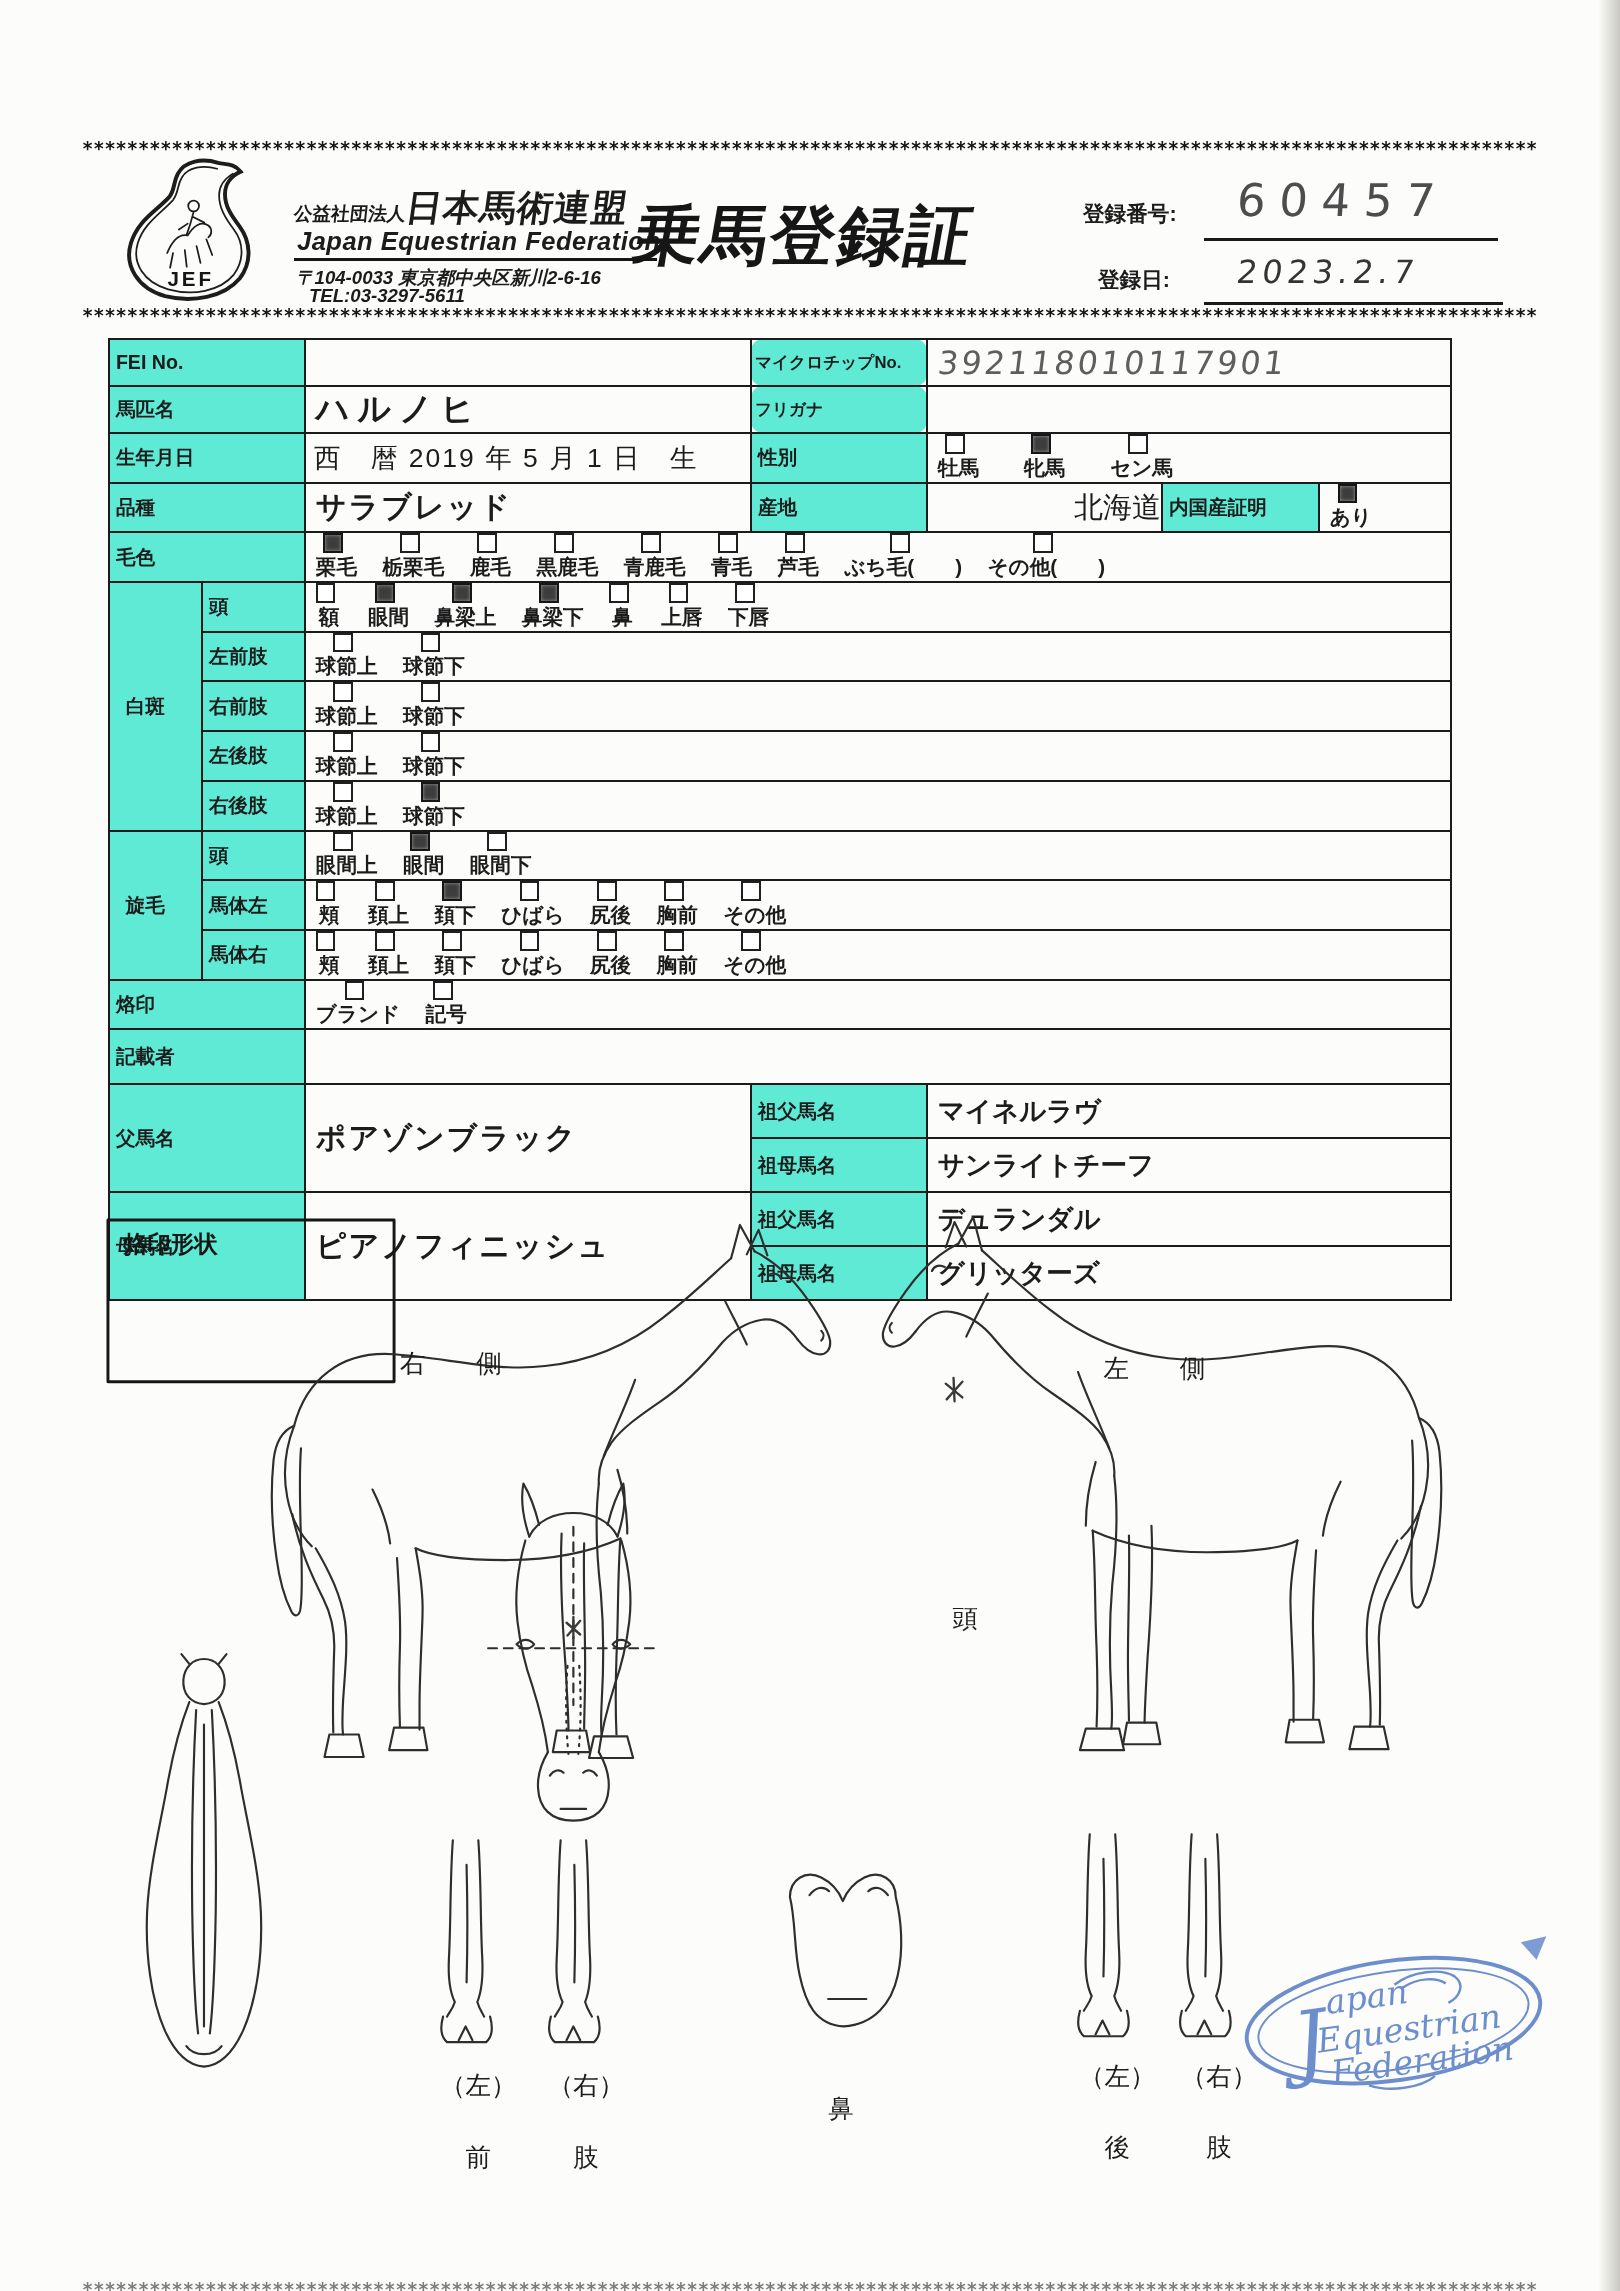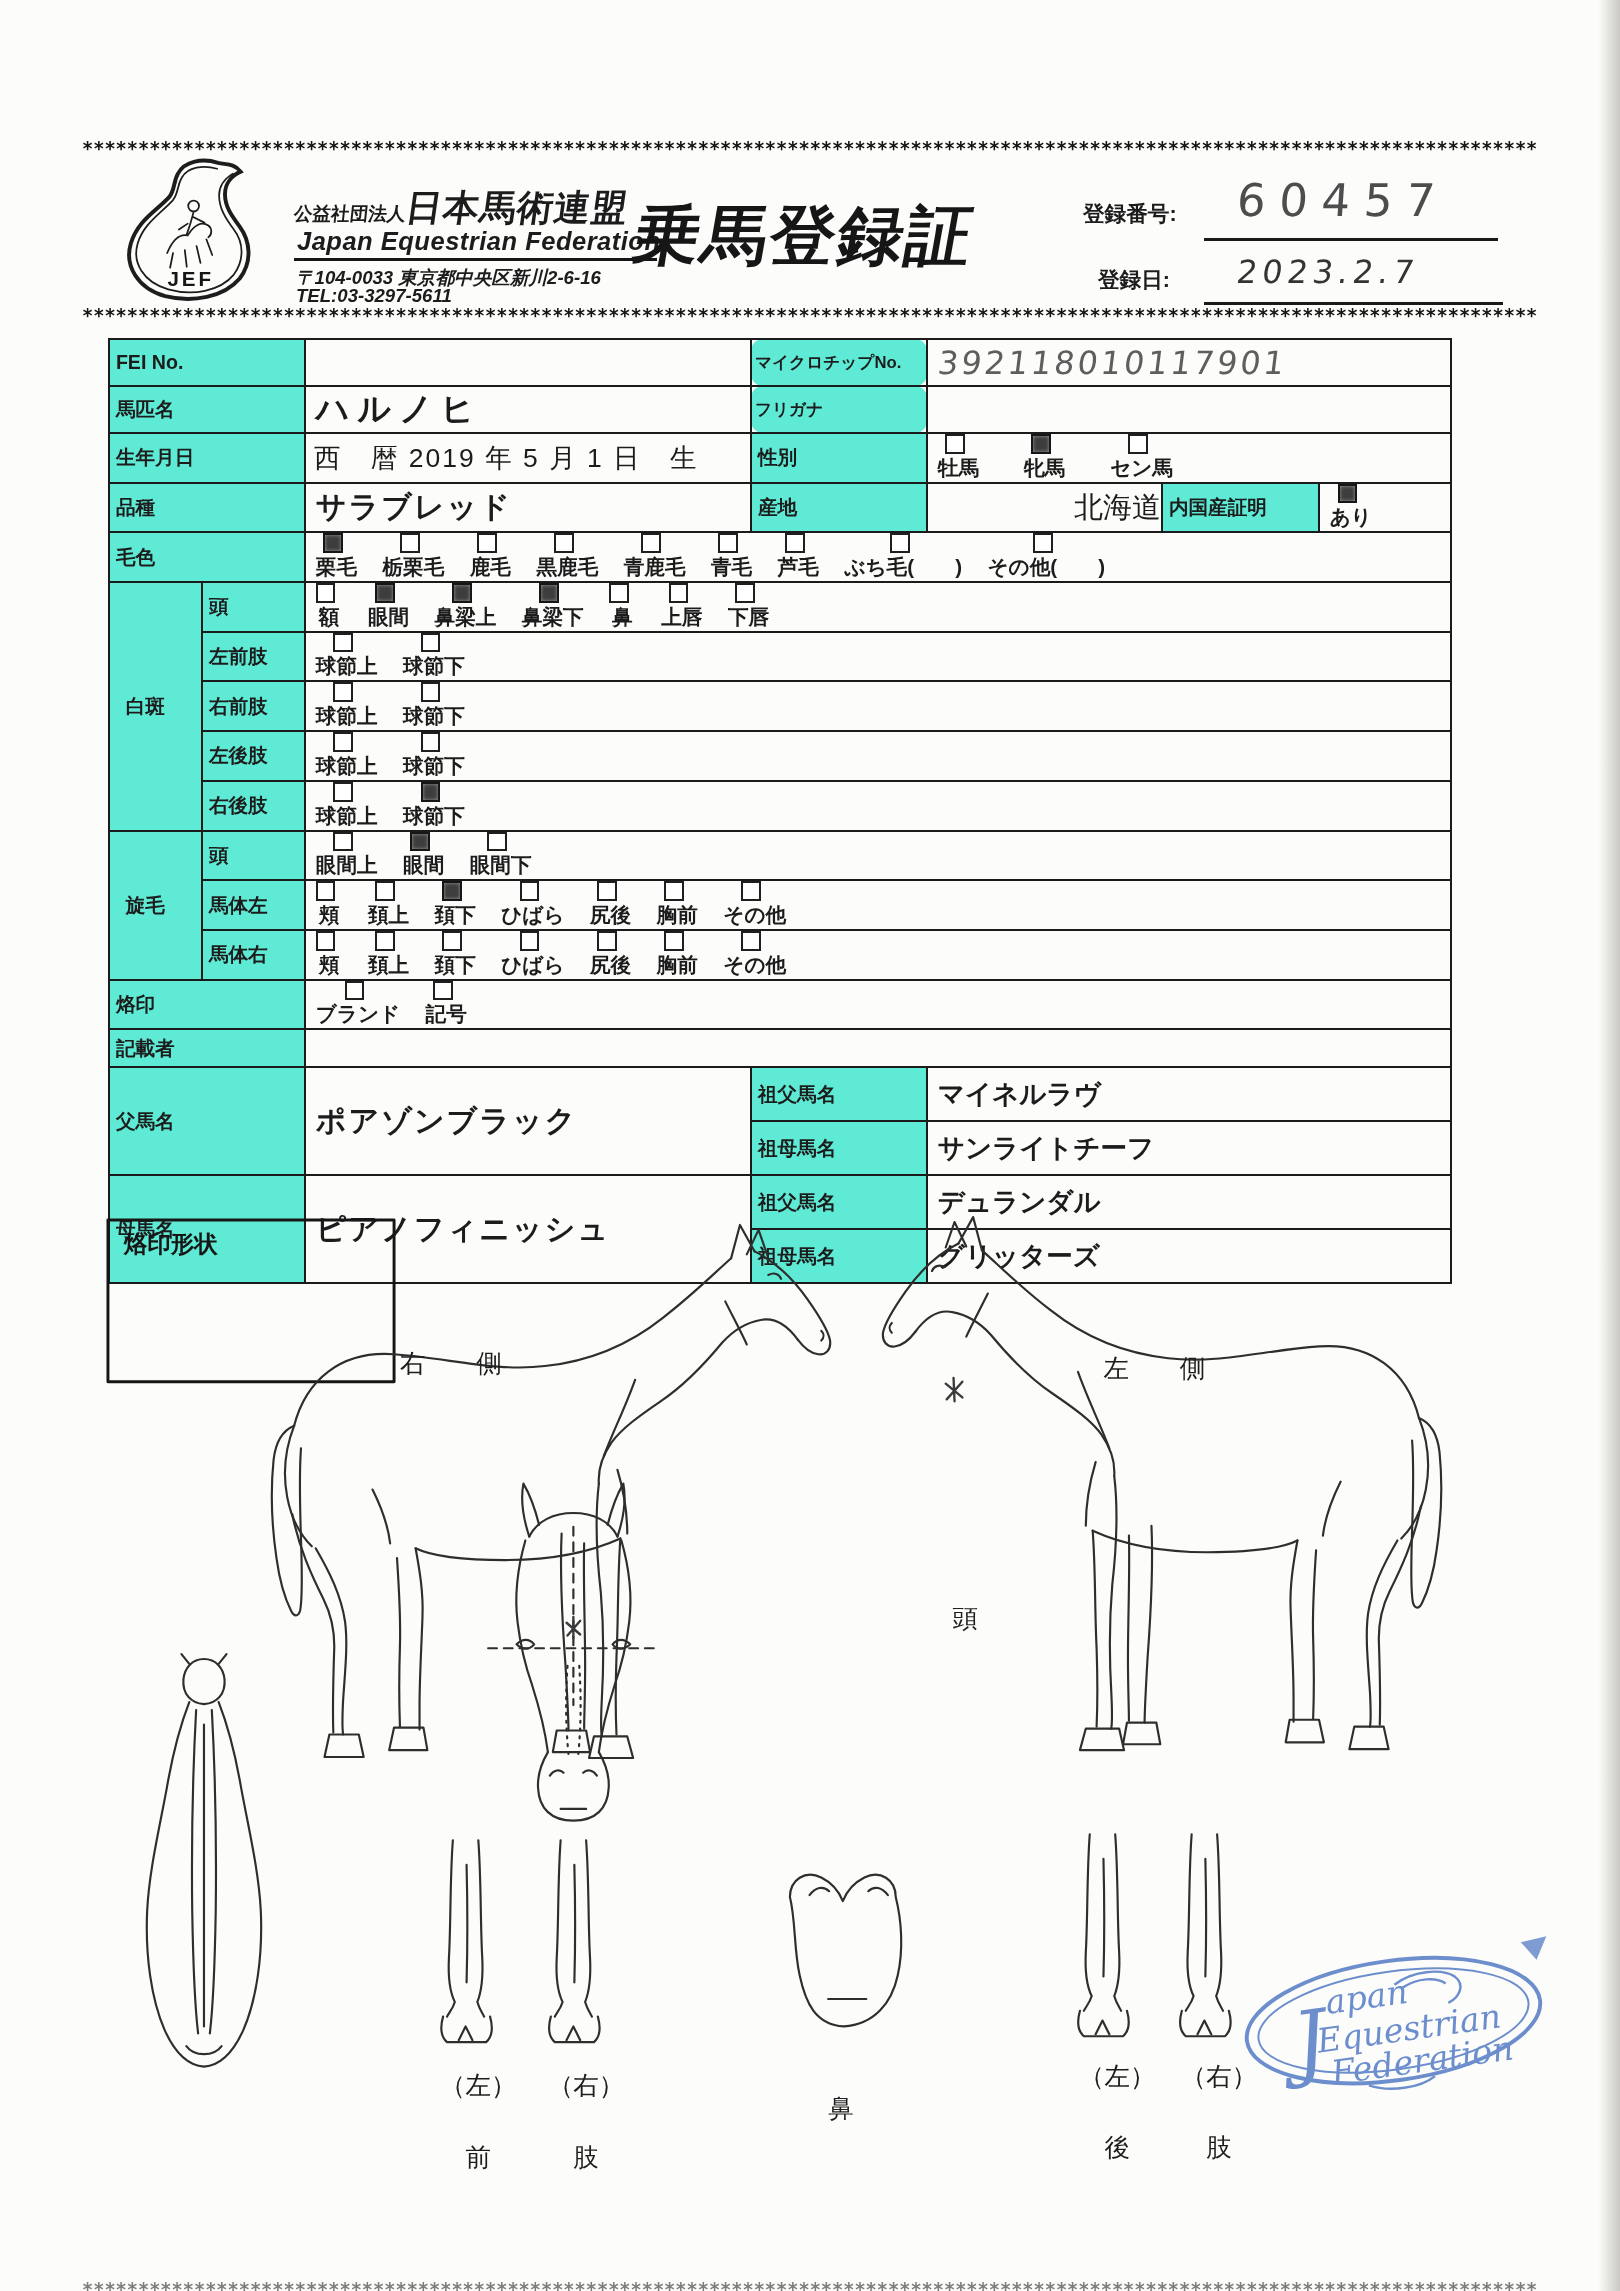--- a/index.html
+++ b/index.html
@@ -22,21 +22,21 @@
   .reg-no{font:500 45px "DejaVu Sans",sans-serif;color:#4d4d4d;letter-spacing:13.7px;transform:skewX(-4deg);}
   .reg-date{font:500 32px "DejaVu Sans",sans-serif;color:#343434;letter-spacing:4.9px;transform:skewX(-8deg);}
   .u-line{position:absolute;height:2.9px;background:#1a1a1a;}
   
   #tblwrap{position:absolute;left:108px;top:338px;width:1345px;}
   table{border-collapse:collapse;table-layout:fixed;width:1343px;border:2.9px solid #111;}
   td{border:2px solid #1b1b1b;vertical-align:middle;padding:0 0 0 9.8px;overflow:hidden;}
   .lab{background:#5eead4;font-size:19.6px;font-weight:700;padding:2px 5.9px;}
   .lab.sm{font-size:16.7px;padding:2px 2.9px;border-radius:12px;}
   .lab.grp{padding-left:15.7px;}
-  .h48{height:47px}.h40{height:39px}.h34{height:33px}.h36{height:35px}.h56{height:38px}.h55{height:54px}
+  .h48{height:47px}.h40{height:39px}.h34{height:33px}.h36{height:35px}.h56{height:55px}.h55{height:54px}
   .val{font-size:27.4px;font-weight:500;}
   .val.name{font-size:33px;letter-spacing:7.8px;font-weight:600;}
   .val.date{font-size:26.5px;letter-spacing:2px;padding-left:8px;}
   .val.center{text-align:right;font-size:29px;padding-left:12px;}
   .val.big{font-size:30px;letter-spacing:2px;font-weight:600;}
   .val.med{font-size:26.5px;font-weight:600;}
   .hand{display:inline-block;font:500 32px "DejaVu Sans",sans-serif;color:#5e5e5e;letter-spacing:2.9px;transform:skewX(-7deg);}
   .opt{display:inline-flex;align-items:center;margin-right:25.5px;white-space:nowrap;flex-direction:column;}
   .wide .opt{margin-right:45px;}
   .box{width:15.7px;height:15.7px;border:2.5px solid #1f1f1f;margin-right:6.9px;flex:0 0 auto;background:#fff;}
@@ -73,21 +73,21 @@
     </g>
     <text x="76" y="134" text-anchor="middle" font-family="Liberation Sans, sans-serif" font-size="21" font-weight="bold" letter-spacing="3" fill="#161616">JEF</text>
   </svg>
 
   <div class="abs" style="left:294px;top:184px">
     <span class="org-prefix">公益社団法人</span><span class="org-name">日本馬術連盟</span>
   </div>
   <div class="abs org-en" style="left:297px;top:227px">Japan Equestrian Federation</div>
   <div class="org-rule"></div>
   <div class="abs org-addr" style="left:296px;top:265px">〒104-0033 東京都中央区新川2-6-16</div>
-  <div class="abs org-tel" style="left:296px;top:285px">TEL:03-3297-5611</div>
+  <div class="abs org-tel" style="left:309px;top:285px">TEL:03-3297-5611</div>
 
   <div class="abs doc-title" style="left:635px;top:192px">乗馬登録証</div>
 
   <div class="abs reg-label" style="left:1083px;top:199px">登録番号:</div>
   <div class="abs reg-no" style="left:1237px;top:174px">60457</div>
   <div class="u-line" style="left:1204px;top:238px;width:294px"></div>
   <div class="abs reg-label" style="left:1098px;top:265px">登録日:</div>
   <div class="abs reg-date" style="left:1237px;top:253px">2023.2.7</div>
   <div class="u-line" style="left:1204px;top:302px;width:299px"></div>
 

